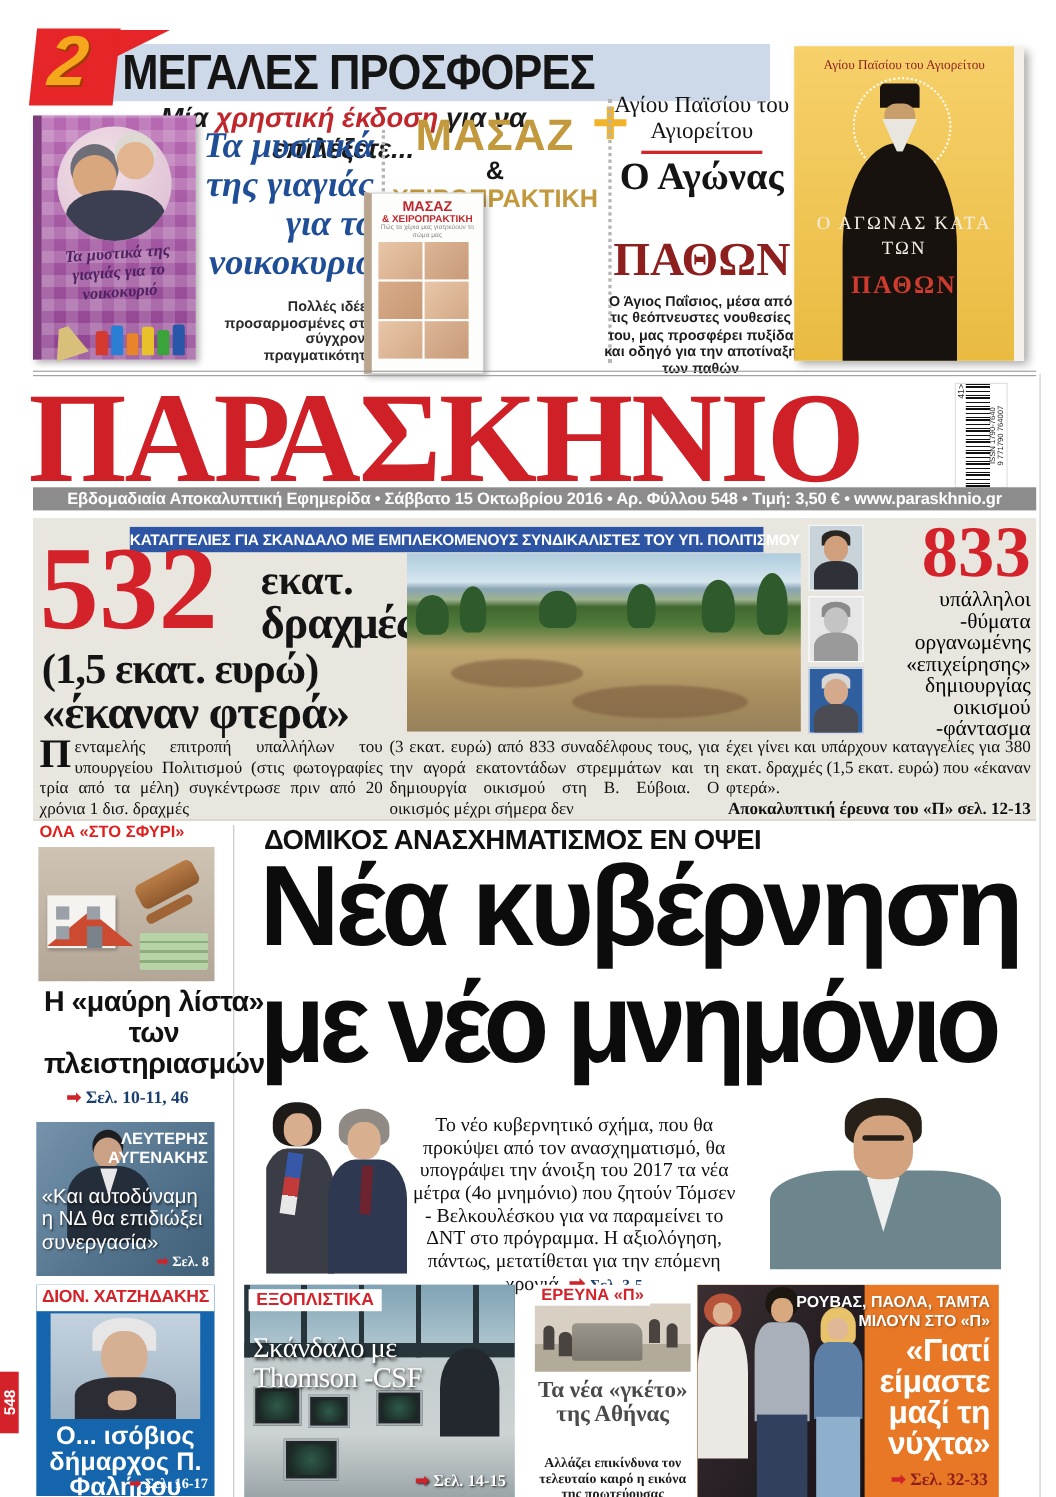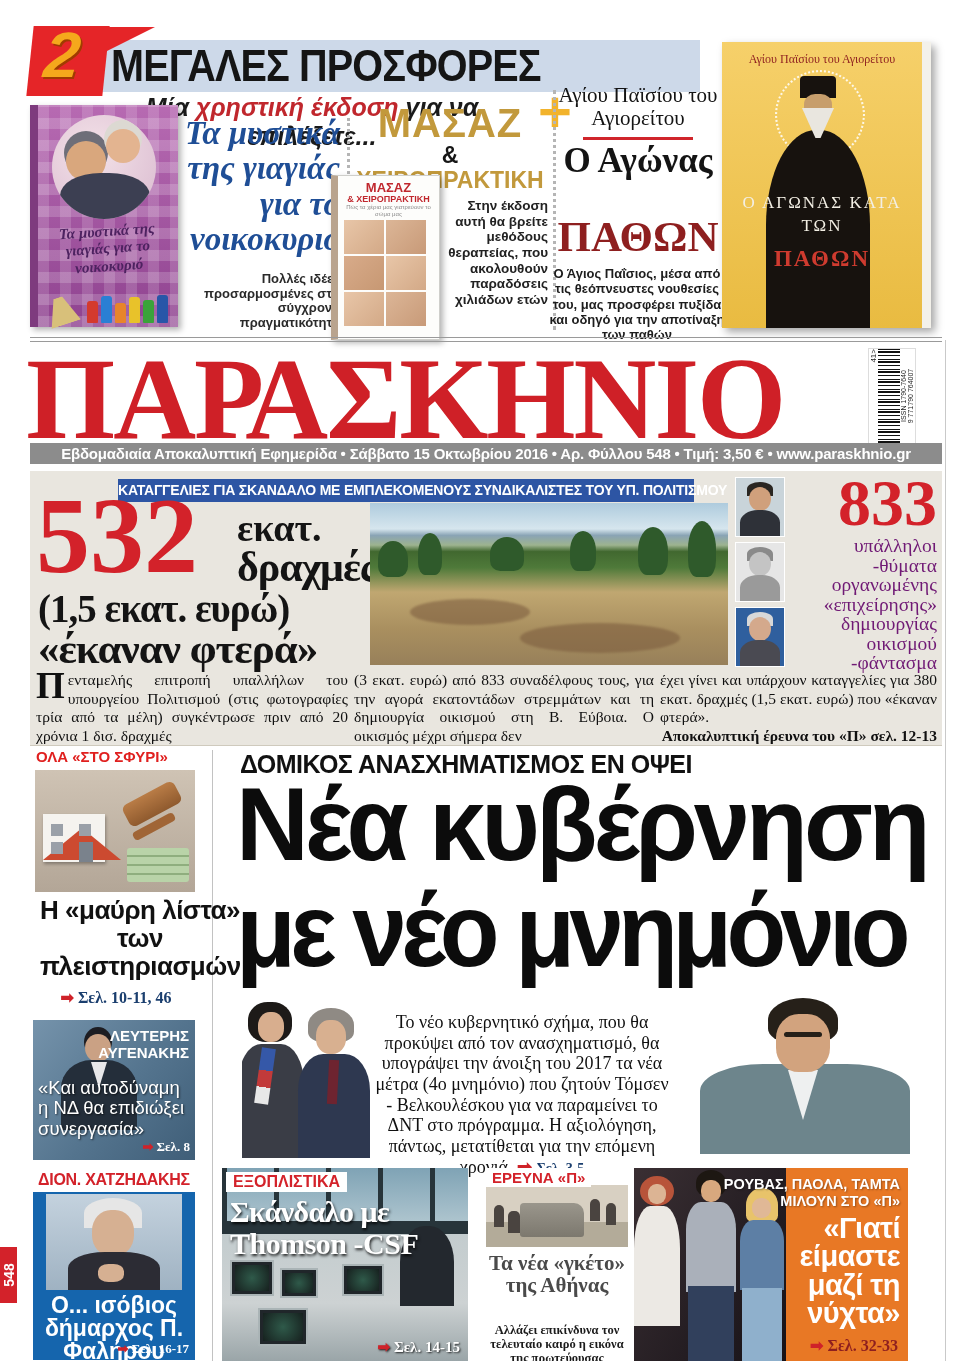--- a/index.html
+++ b/index.html
@@ -110,21 +110,21 @@
   .tree{position:absolute;border-radius:50% 50% 30% 30%;background:#2f5a2b;}
   .dirt{position:absolute;border-radius:50%;background:#7a5a3d;opacity:.55;filter:blur(1px);}
   .portraits{left:735px;top:477px;width:48px;}
   .portrait{position:relative;width:48px;height:58px;margin-bottom:5px;overflow:hidden;border:1px solid #fff;}
   .pt-head{position:absolute;left:13px;top:9px;width:22px;height:24px;border-radius:50%;}
   .pt-hair{position:absolute;left:11px;top:4px;width:26px;height:14px;border-radius:50% 50% 0 0;}
   .pt-body{position:absolute;left:4px;top:32px;width:40px;height:28px;border-radius:45% 45% 0 0;}
   .n833{left:790px;top:470px;width:147px;text-align:right;font-family:"Liberation Serif",serif;
       font-weight:bold;font-size:66px;line-height:1;color:#d3222a;}
   .side833{left:752px;top:536px;width:185px;text-align:right;font-family:"Liberation Serif",serif;
-      font-size:19.5px;color:#701a75;line-height:1.0;}
+      font-size:19.5px;color:#000000;line-height:1.0;}
   .side833 span{display:block;}
   .lead-body{top:671px;font-family:"Liberation Serif",serif;font-size:15.5px;color:#101010;line-height:1.2;text-align:justify;}
   .lb1{left:36px;width:312px;}
   .lb2{left:354px;width:300px;}
   .lb3{left:660px;width:277px;}
   .dropcap{float:left;font-size:37px;line-height:.82;font-weight:bold;padding-right:3px;}
   .lb3 .bold-line{display:block;font-weight:bold;text-align:right;}
 
   
   .rail-divider{left:212px;top:750px;width:1px;height:611px;background:#c2c2c2;}
@@ -190,22 +190,22 @@
   .thomson{left:222px;top:1168px;width:246px;height:193px;
       background:linear-gradient(#34515c 0%,#6d8995 26%,#c3ccce 34%,#cdd2d3 70%,#9aa5a8 100%);}
   .th-panes{position:absolute;left:0;top:0;width:100%;height:66px;
       background:linear-gradient(#7fa3b5,#b8ccd4);}
   .th-mullions{position:absolute;left:0;top:0;width:100%;height:66px;
       background:repeating-linear-gradient(90deg,#27343a 0 5px,rgba(0,0,0,0) 5px 52px),linear-gradient(rgba(0,0,0,0) 0 80%,#27343a 80%);}
   .th-screen{position:absolute;background:#20262a;border:2px solid #aab4b6;}
   .th-screen i{position:absolute;left:3px;top:3px;right:3px;bottom:3px;background:radial-gradient(circle,#2f5a4a,#16201e);}
   .th-man{position:absolute;right:14px;top:58px;width:54px;height:80px;border-radius:45% 45% 0 0;background:#23282e;}
   .th-label{position:absolute;left:4px;top:4px;background:#fff;color:#d3222a;font-weight:bold;font-size:16px;padding:1px 7px;}
-  .th-head{position:absolute;left:8px;top:28px;color:#fff;font-family:"Liberation Serif",serif;font-weight:bold;
-      font-size:30px;line-height:1.05;text-shadow:1px 2px 3px rgba(0,0,0,.85);letter-spacing:-.5px;}
+  .th-head{position:absolute;left:8px;top:44px;color:#fff;font-family:"Liberation Serif",serif;font-weight:normal;
+      font-size:26px;line-height:1.05;text-shadow:1px 2px 3px rgba(0,0,0,.85);letter-spacing:-.5px;}
   .th-ref{position:absolute;right:8px;bottom:5px;color:#fff;font-family:"Liberation Serif",serif;font-weight:bold;font-size:15px;
       text-shadow:1px 1px 2px rgba(0,0,0,.8);}
   .ghetto{left:486px;top:1168px;width:142px;height:193px;background:#fff;}
   .gh-label{position:absolute;left:0;top:0;background:#fff;color:#d3222a;font-weight:bold;font-size:15px;padding:1px 6px;z-index:2;}
   .gh-photo{position:absolute;left:0;top:17px;width:142px;height:62px;overflow:hidden;
       background:linear-gradient(#d8d0c2 0 60%,#b3ab99 60%);}
   .gh-bin{position:absolute;left:34px;top:18px;width:64px;height:34px;background:linear-gradient(#9a968c,#7c786e);border-radius:4px 10px 3px 3px;}
   .gh-fig{position:absolute;width:10px;height:22px;border-radius:5px 5px 0 0;background:#4a4440;}
   .gh-head{position:absolute;left:0;top:84px;width:100%;text-align:center;color:#4a4a4a;
       font-family:"Liberation Serif",serif;font-weight:bold;font-size:21px;line-height:1.05;}
@@ -282,21 +282,20 @@
     <div class="tag">Πώς τα χέρια μας γιατρεύουν το σώμα μας</div>
     <div class="b2grid">
       <i></i>
         <i style="background:linear-gradient(135deg,#dcb697,#c89a78)"></i>
       <i style="background:linear-gradient(135deg,#d8ab8a,#c79873)"></i>
         <i></i>
       <i></i>
         <i style="background:linear-gradient(135deg,#dcb697,#c89a78)"></i>
     </div>
   </div>
-  <div class="abs b2blurb">Στην έκδοση αυτή θα βρείτε μεθόδους θεραπείας, που ακολουθούν παραδόσεις χιλιάδων ετών</div>
 
   <div class="abs dotdiv" style="left:553px;top:90px;height:240px;"></div>
 
   <div class="abs b3author">Αγίου Παϊσίου του Αγιορείτου</div>
   <div class="abs b3rule"></div>
   <div class="abs b3t1">
     <span>Ο Αγώνας</span><br>
   </div>
   <div class="abs b3t3">ΠΑΘΩΝ</div>
   <div class="abs b3blurb">Ο Άγιος Παΐσιος, μέσα από τις θεόπνευστες νουθεσίες του, μας προσφέρει πυξίδα και οδηγό για την αποτίναξη των παθών</div>

